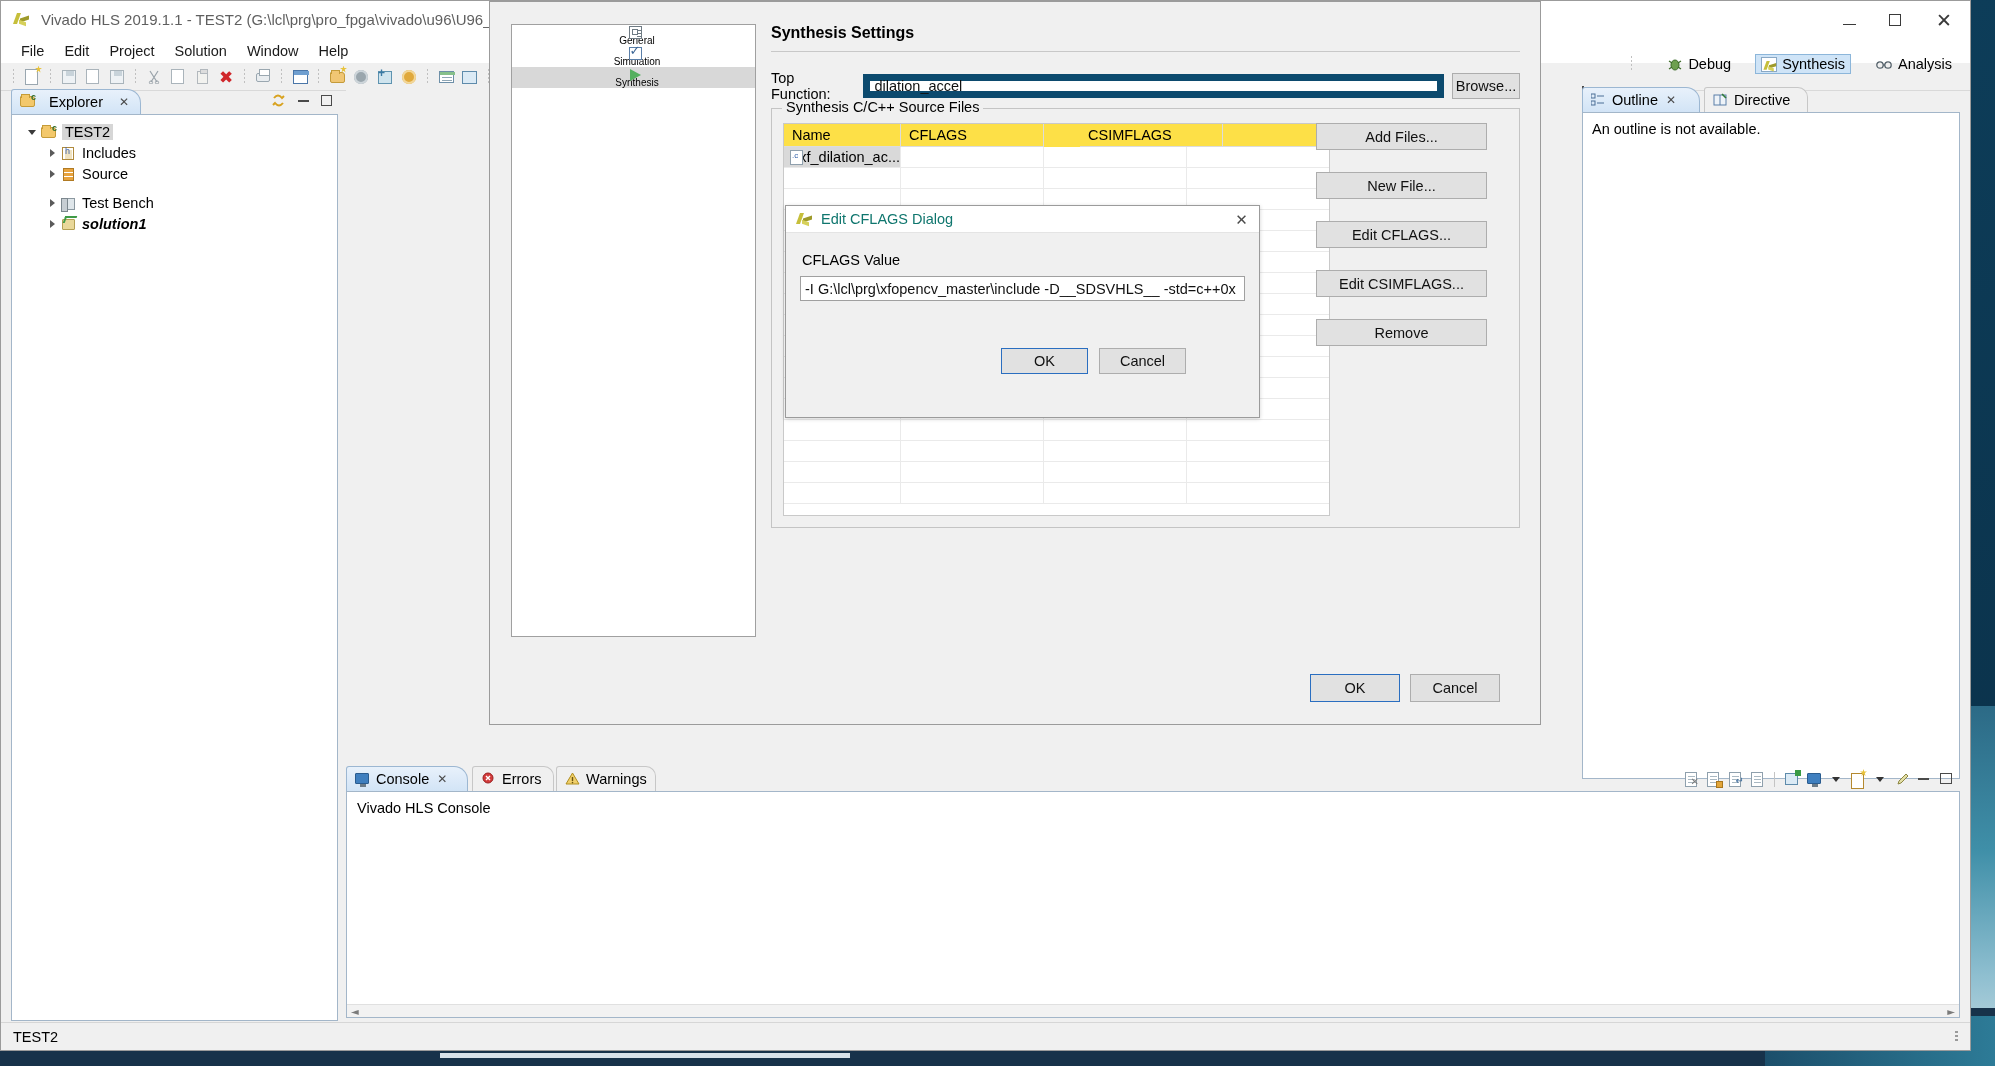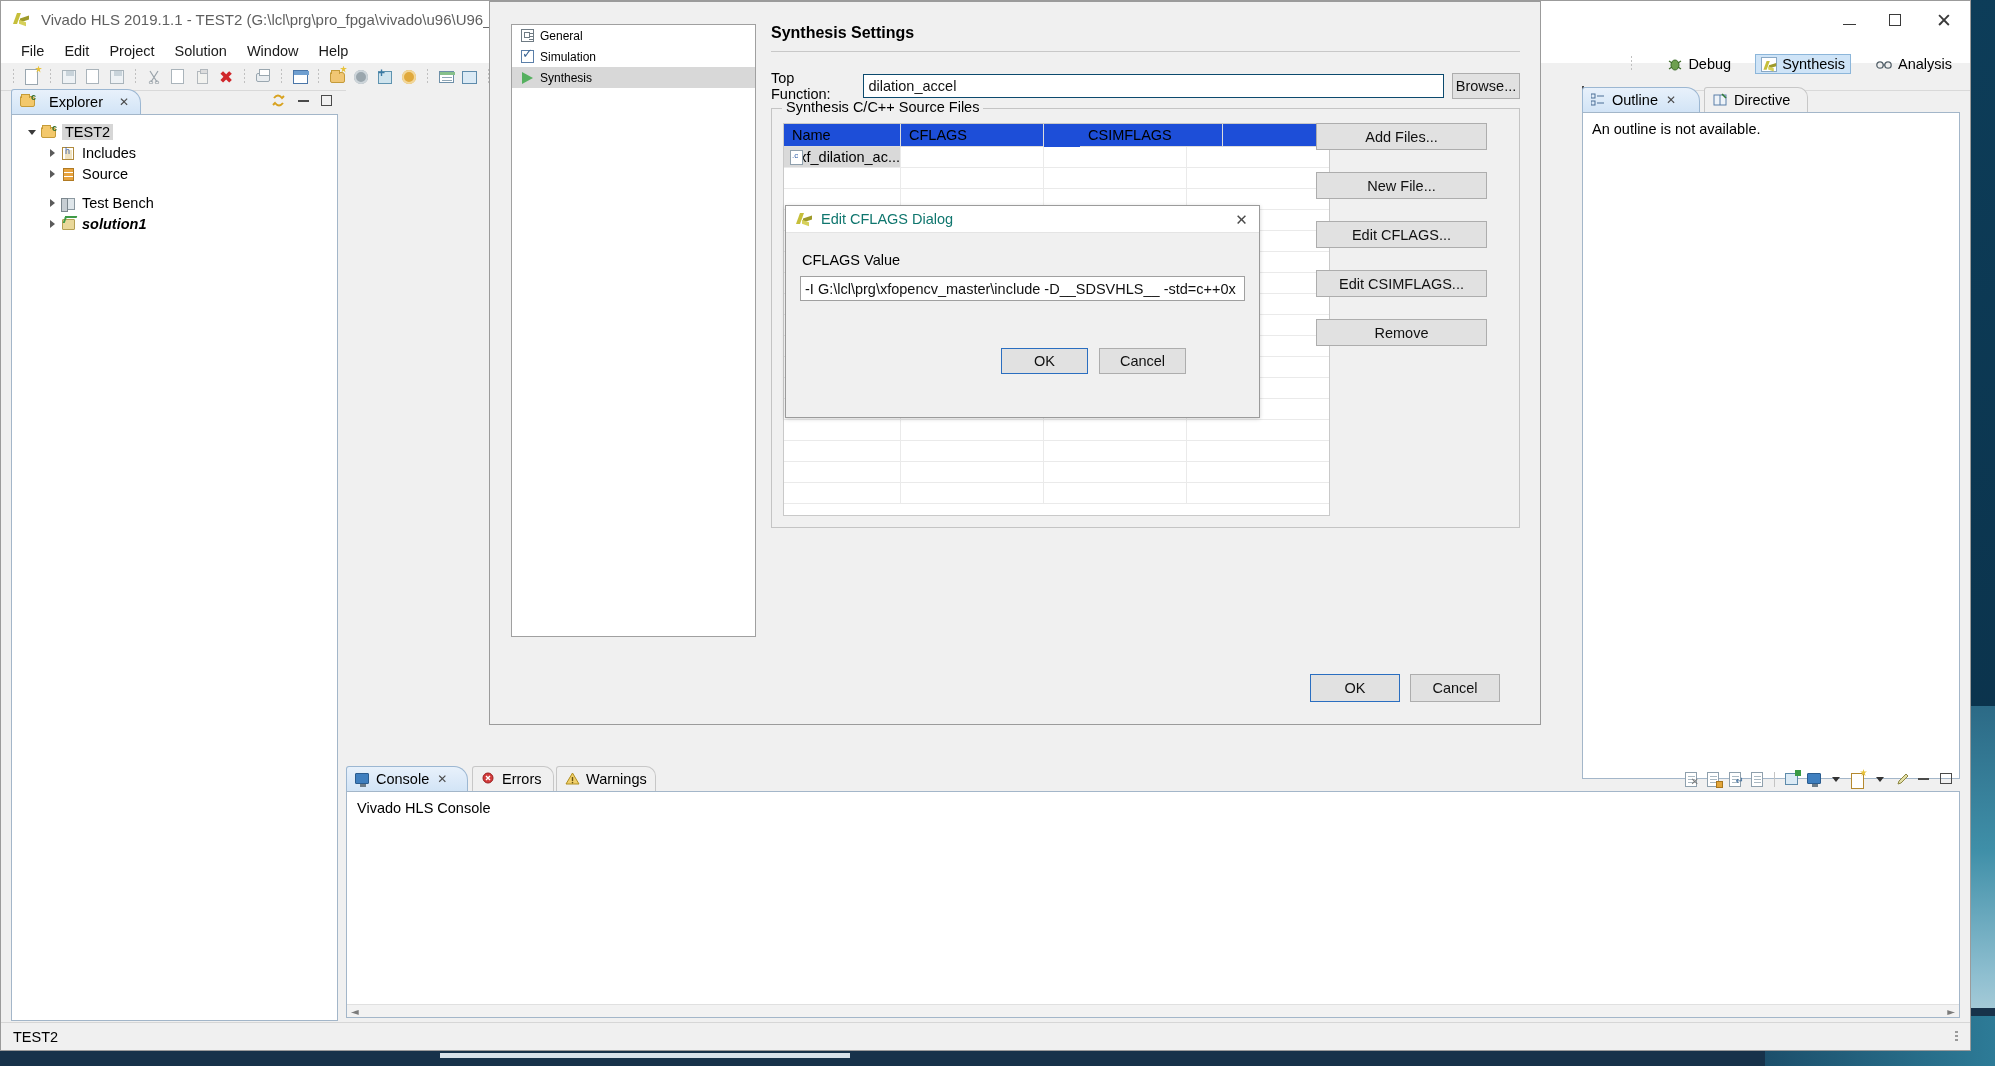--- a/index.html
+++ b/index.html
@@ -228,38 +228,38 @@
 
   
   #synth-dialog {
     position:absolute; left:488px; top:0px; width:1052px; height:724px;
     background:#f0f0f0; border:1px solid #9b9b9b;
   }
   #synth-left-list {
     position:absolute; left:21px; top:22px; width:245px; height:613px;
     background:#fff; border:1px solid #a0a0a0;
   }
-  .sl-item { display:flex; align-items:center; height:21px; padding-left:7px; font-size:12px; }
+  .sl-item { display:flex; align-items:center; height:21px; padding-left:7px; font-size:10px;flex-direction:column; }
   .sl-item.sel { background:#d8d8d8; }
   .sl-ic { width:17px;height:15px;margin-right:4px;position:relative; }
   .ic-gen{width:13px;height:13px;border:1px solid #6f7b84;background:#fff;position:absolute;left:2px;top:1px;}
   .ic-gen:before{content:"";position:absolute;left:2px;top:2px;width:4px;height:4px;border:1px solid #6f7b84;}
   .ic-gen:after{content:"";position:absolute;left:7px;top:3px;width:4px;height:1px;background:#6f7b84;box-shadow:0 3px 0 #6f7b84,0 6px 0 #6f7b84;}
   .ic-sim{width:13px;height:13px;border:1px solid #5b7fa8;background:#fff;position:absolute;left:2px;top:1px;}
   .ic-sim:after{content:"✓";position:absolute;left:0px;top:-5px;font-size:13px;color:#3b6595;}
   .ic-syn{position:absolute;left:3px;top:2px;width:0;height:0;border-left:11px solid #55b05f;border-top:6px solid transparent;border-bottom:6px solid transparent;}
 
   #synth-main { position:absolute; left:281px; top:22px; right:20px; bottom:0; }
   #synth-title { font-size:16px; font-weight:bold; }
   #synth-rule { height:1px; background:#c8c8c8; margin-top:9px; margin-bottom:18px; }
 
   .field-row { display:flex; align-items:center; gap:8px; }
   .field-label { font-size:14.5px; }
   .text-input {
-    background:#fff; border:1px solid #0c4a6e; height:24px;
+    background:#fff; border:7px solid #0c4a6e; height:24px;
     display:flex; align-items:center; padding:0 4px; font-size:14.5px; color:#111;
   }
   .btn {
     background:#e1e1e1; border:1px solid #adadad; height:26px;
     display:flex; align-items:center; justify-content:center;
     font-size:14.5px; color:#111; cursor:default;
   }
   .btn.primary { border:1px solid #2a6ec0; background:#e1e1e1; }
 
   
@@ -267,21 +267,21 @@
     position:absolute; left:0; right:0; top:84px; height:420px;
     border:1px solid #c4c4c4;
   }
   #srcgroup-legend {
     position:absolute; left:10px; top:-10px; background:#f0f0f0; padding:0 4px; font-size:14.5px;
   }
   #srctable {
     position:absolute; left:11px; top:14px; width:547px; bottom:11px;
     background:#fff; border:1px solid #c9c9c9;
   }
-  .th-row { display:flex; height:23px; background:#1d4ed8; }
+  .th-row { display:flex; height:23px; background:#fde047; }
   .th {
     font-size:14.5px; padding-left:8px; display:flex; align-items:center;
     border-right:1px solid #dcdcdc; border-bottom:1px solid #dcdcdc;
   }
   .tr-row { display:flex; height:21px; }
   .td { border-right:1px solid #eaeaea; border-bottom:1px solid #eaeaea;
         display:flex; align-items:center; padding-left:6px; font-size:14.5px; }
   .cell-sel { background:#d9d9d9; }
   .ic-cfile{width:13px;height:15px;background:#fff;border:1px solid #8fa0ad;position:absolute;left:0;top:0;}
   .ic-cfile:after{content:".c";position:absolute;left:1px;top:0px;font-size:8px;color:#2f5fa8;}

